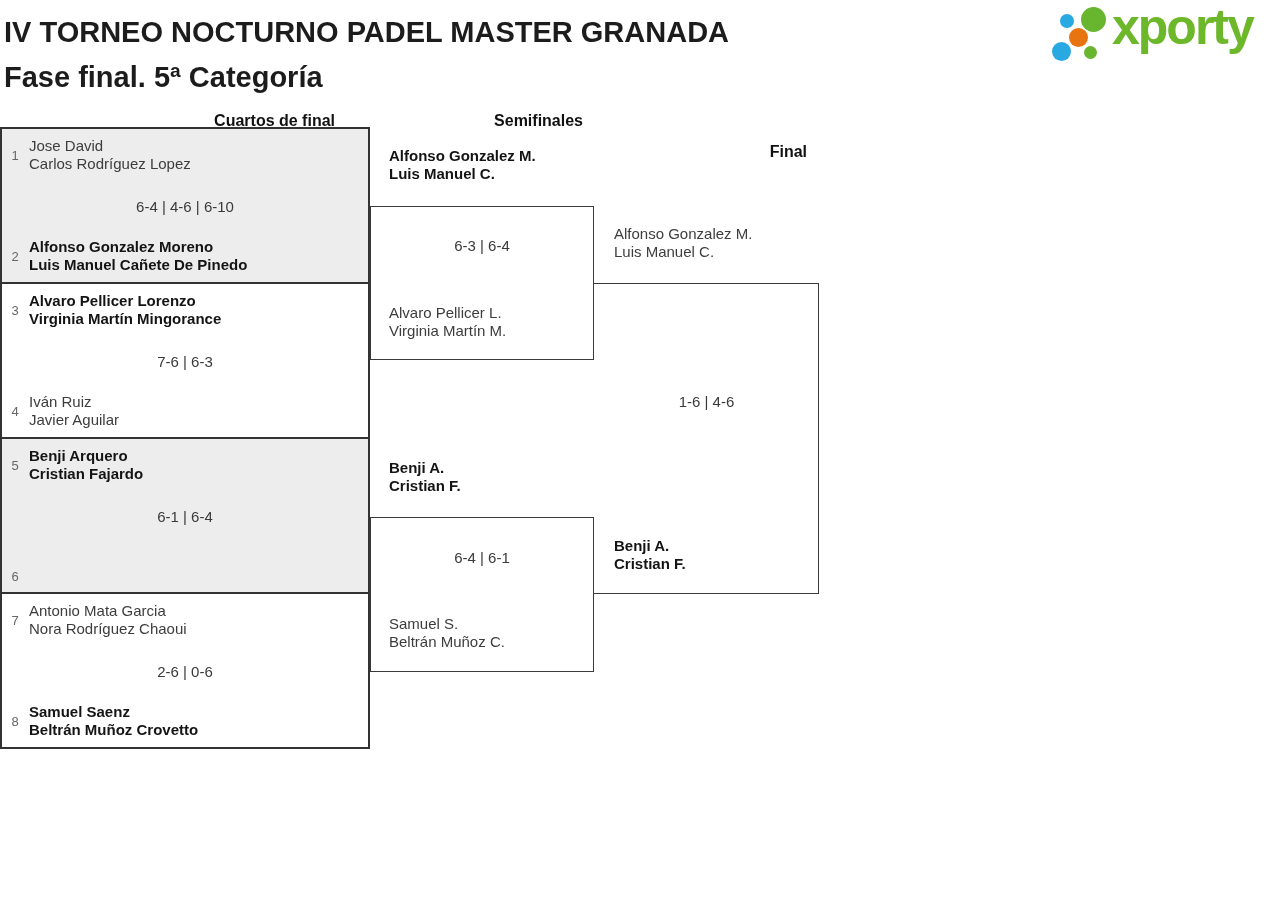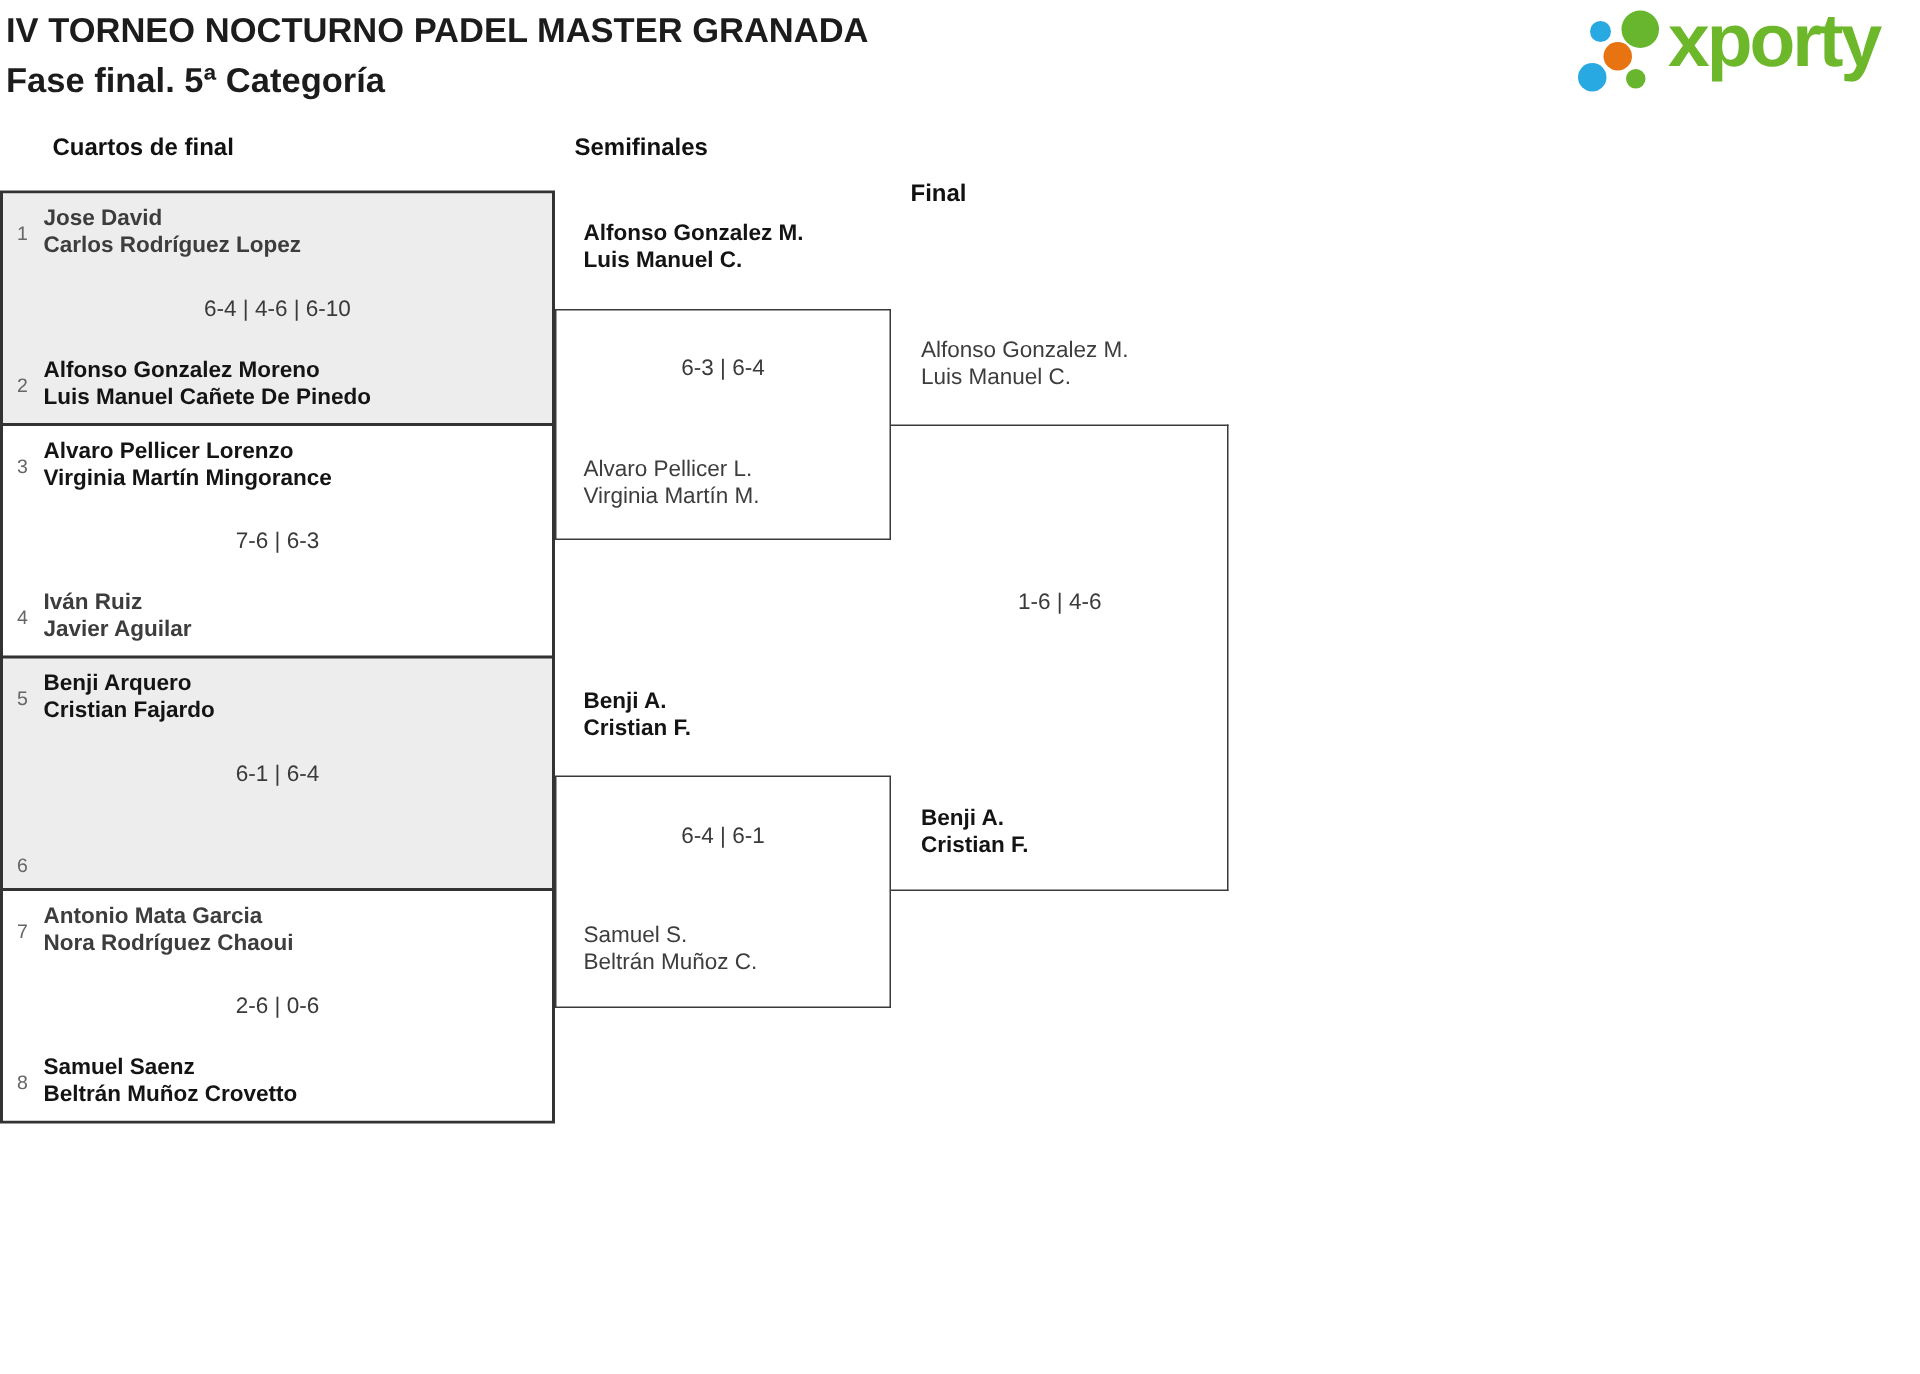--- a/index.html
+++ b/index.html
@@ -2,51 +2,51 @@
 <html><head>
 <meta charset="utf-8">
 <style>
   html,body{margin:0;padding:0;background:#fff;}
   .canvas{
     position:relative;width:1280px;height:916px;background:#ffffff;
     font-family:"Liberation Sans",sans-serif;color:#3d3d3d;overflow:hidden;
   }
   
   .title-block{position:absolute;left:4px;top:4px;line-height:33px;}
-  .title-line{font-size:23px;font-weight:700;color:#1c1c1c;white-space:nowrap;}
+  .title-line{font-size:29px;font-weight:700;color:#1c1c1c;white-space:nowrap;margin-top:12px;}
   
   .logo{position:absolute;left:1048px;top:4px;width:228px;height:66px;cursor:pointer;}
   .dot{position:absolute;border-radius:50%;}
   .dot.blue-sm{left:12px;top:10px;width:14px;height:14px;background:#29a9e1;}
   .dot.green-lg{left:33px;top:3px;width:25px;height:25px;background:#67b62e;}
   .dot.orange{left:21px;top:24px;width:19px;height:19px;background:#e87311;}
   .dot.blue-lg{left:4px;top:38px;width:19px;height:19px;background:#29a9e1;}
   .dot.green-sm{left:36px;top:42px;width:13px;height:13px;background:#67b62e;}
   .logo-text{
     position:absolute;left:64px;top:-6px;font-size:50px;font-weight:800;
     letter-spacing:-2px;color:#6cb82a;
   }
   
-  .col-header{position:absolute;top:90px;font-size:16px;font-weight:700;color:#111;text-align:left;white-space:nowrap;}
+  .col-header{position:absolute;top:112px;font-size:16px;font-weight:700;color:#111;text-align:right;white-space:nowrap;}
   .col-header.c1{left:35px;width:300px;}
   .col-header.c2{left:383px;width:200px;}
   .col-header.c3{left:607px;width:200px;margin-top:31px;}
   
   .qf-col{
     position:absolute;left:0;top:127px;width:370px;height:622px;
     border:2px solid #333;box-sizing:border-box;display:flex;flex-direction:column;
   }
   .qf-row{position:relative;flex:1;background:#ffffff;}
   .qf-row.alt{background:#ededed;}
   .qf-row + .qf-row{border-top:2px solid #333;}
   .team{position:absolute;left:5px;right:4px;display:flex;align-items:center;gap:6px;}
   .team.top{top:8px;}
   .team.bot{bottom:8px;}
   .seed{width:16px;text-align:center;font-size:13px;color:#666;flex:none;}
-  .names{font-size:15px;line-height:18px;font-weight:bold;}
+  .names{font-size:15px;line-height:18px;}
   .names div{white-space:nowrap;}
   .win{font-weight:700;color:#141414;}
   .qscore{
     position:absolute;left:0;right:0;top:50%;transform:translateY(-50%);
     text-align:center;font-size:15px;color:#3a3a3a;
   }
   
   .box{position:absolute;border:1px solid #3a3a3a;box-sizing:border-box;background:transparent;}
   .sf1{left:370px;top:206px;width:224px;height:154px;}
   .sf2{left:370px;top:517px;width:224px;height:155px;}

